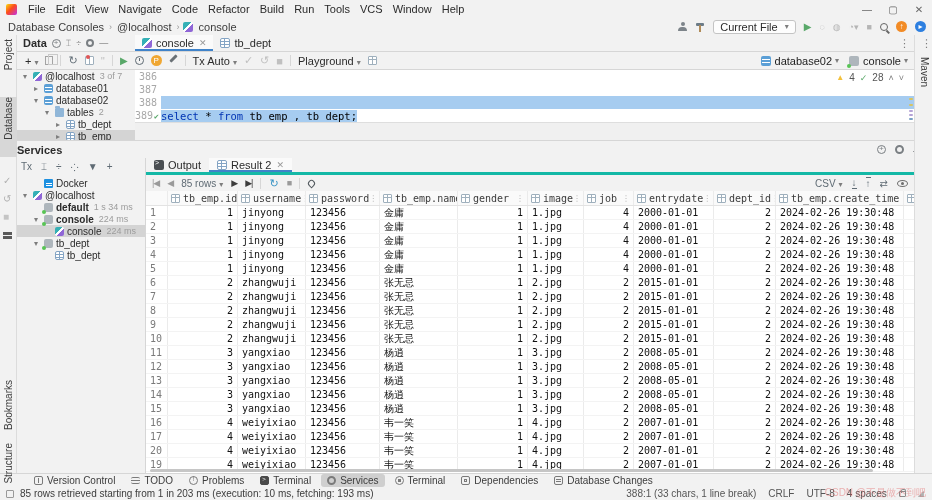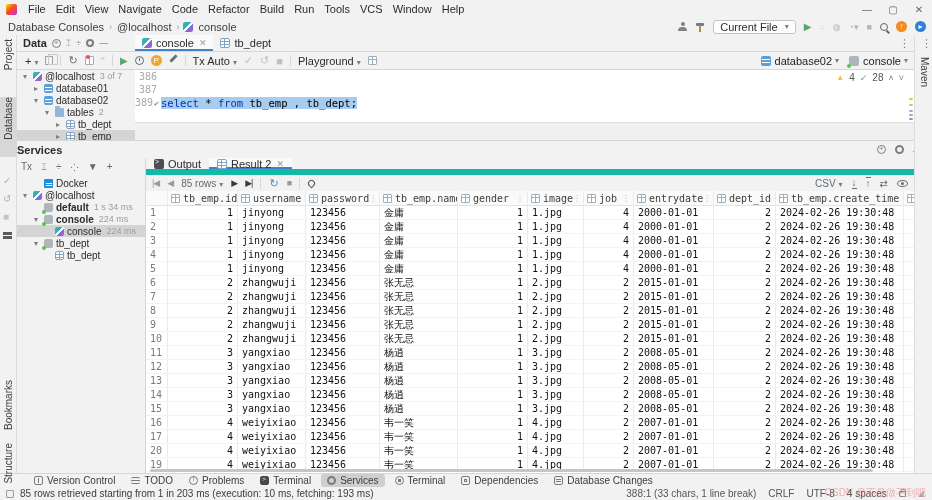--- a/index.html
+++ b/index.html
@@ -144,21 +144,21 @@
   .svc-header { height:17px; display:flex; align-items:center; padding:0 8px 0 17px; }
   .svc-title { font-weight:bold; color:#2b2b2b; }
   .svc-h-right { margin-left:auto; display:flex; align-items:center; gap:9px; color:#7a7f83; }
   .svc-toolbar { position:absolute; left:17px; top:17px; width:128px; height:17px; display:flex;
                  align-items:center; gap:9px; padding-left:4px; color:#5f6b74; font-size:10px; }
   .stree { position:absolute; left:17px; top:36px; width:128px; height:100px; font-size:10px; }
   .svcdiv { position:absolute; left:145px; top:17px; width:1px; height:316px; background:#d6d6d6; }
   .twobars { display:inline-block; width:9px; height:7px; border-top:3px solid #5a5a5a; border-bottom:3px solid #5a5a5a; }
 
   .results { position:absolute; left:146px; top:17px; width:786px; height:316px; display:flex; flex-direction:column; }
-  .rtabs { height:17px; display:flex; align-items:stretch; border-bottom:6px solid #14b8a6; }
+  .rtabs { height:17px; display:flex; align-items:stretch; border-bottom:3px solid #14b8a6; }
   .rtab { display:flex; align-items:center; padding:0 8px; color:#2b2b2b; }
   .rtab.active { background:#fafafa; box-shadow:inset 0 -2px 0 #4083c9; }
   .rtoolbar { height:16px; display:flex; align-items:center; gap:8px; padding:0 6px; font-size:10px; color:#5f6b74; }
   .pgr { font-size:9px; letter-spacing:-1px; color:#9a9a9a; }
   .pgr.on { color:#3c3c3c; }
   .rt-right { margin-left:auto; display:flex; align-items:center; gap:9px; }
   .bluerefresh { color:#3592c4; font-size:11px; }
 
   
   .grid { flex:1; background:#fff; overflow:hidden; font-family:"DejaVu Sans Mono", monospace; font-size:10px; }
@@ -383,20 +383,24 @@
     </div>
 
   <div class="editor">
     <div class="edline">
         <span class="gut">386</span>
       </div>
     <div class="edline">
         <span class="gut">387</span>
       </div>
     <div class="edline">
+        <span class="gut">388</span>
+        <span class="lsel" style="flex:1;height:13px;"></span>
+      </div>
+    <div class="edline">
         <span class="gut"><span>389</span><span class="gutok">✔</span></span>
         <span><span class="tok-keyword selbg">select</span><span class="tok-plain selbg"> * </span><span class="tok-keyword selbg">from</span><span class="tok-plain selbg">  tb_emp , tb_dept;</span></span>
       </div>
     <div class="inspect">
       <span class="warn-tri">▲</span>
       <span class="inspnum">4</span>
       <span class="okchk">✓</span>
       <span class="inspnum">28</span>
       <span class="mini">˄</span>
       <span class="mini">˅</span>

